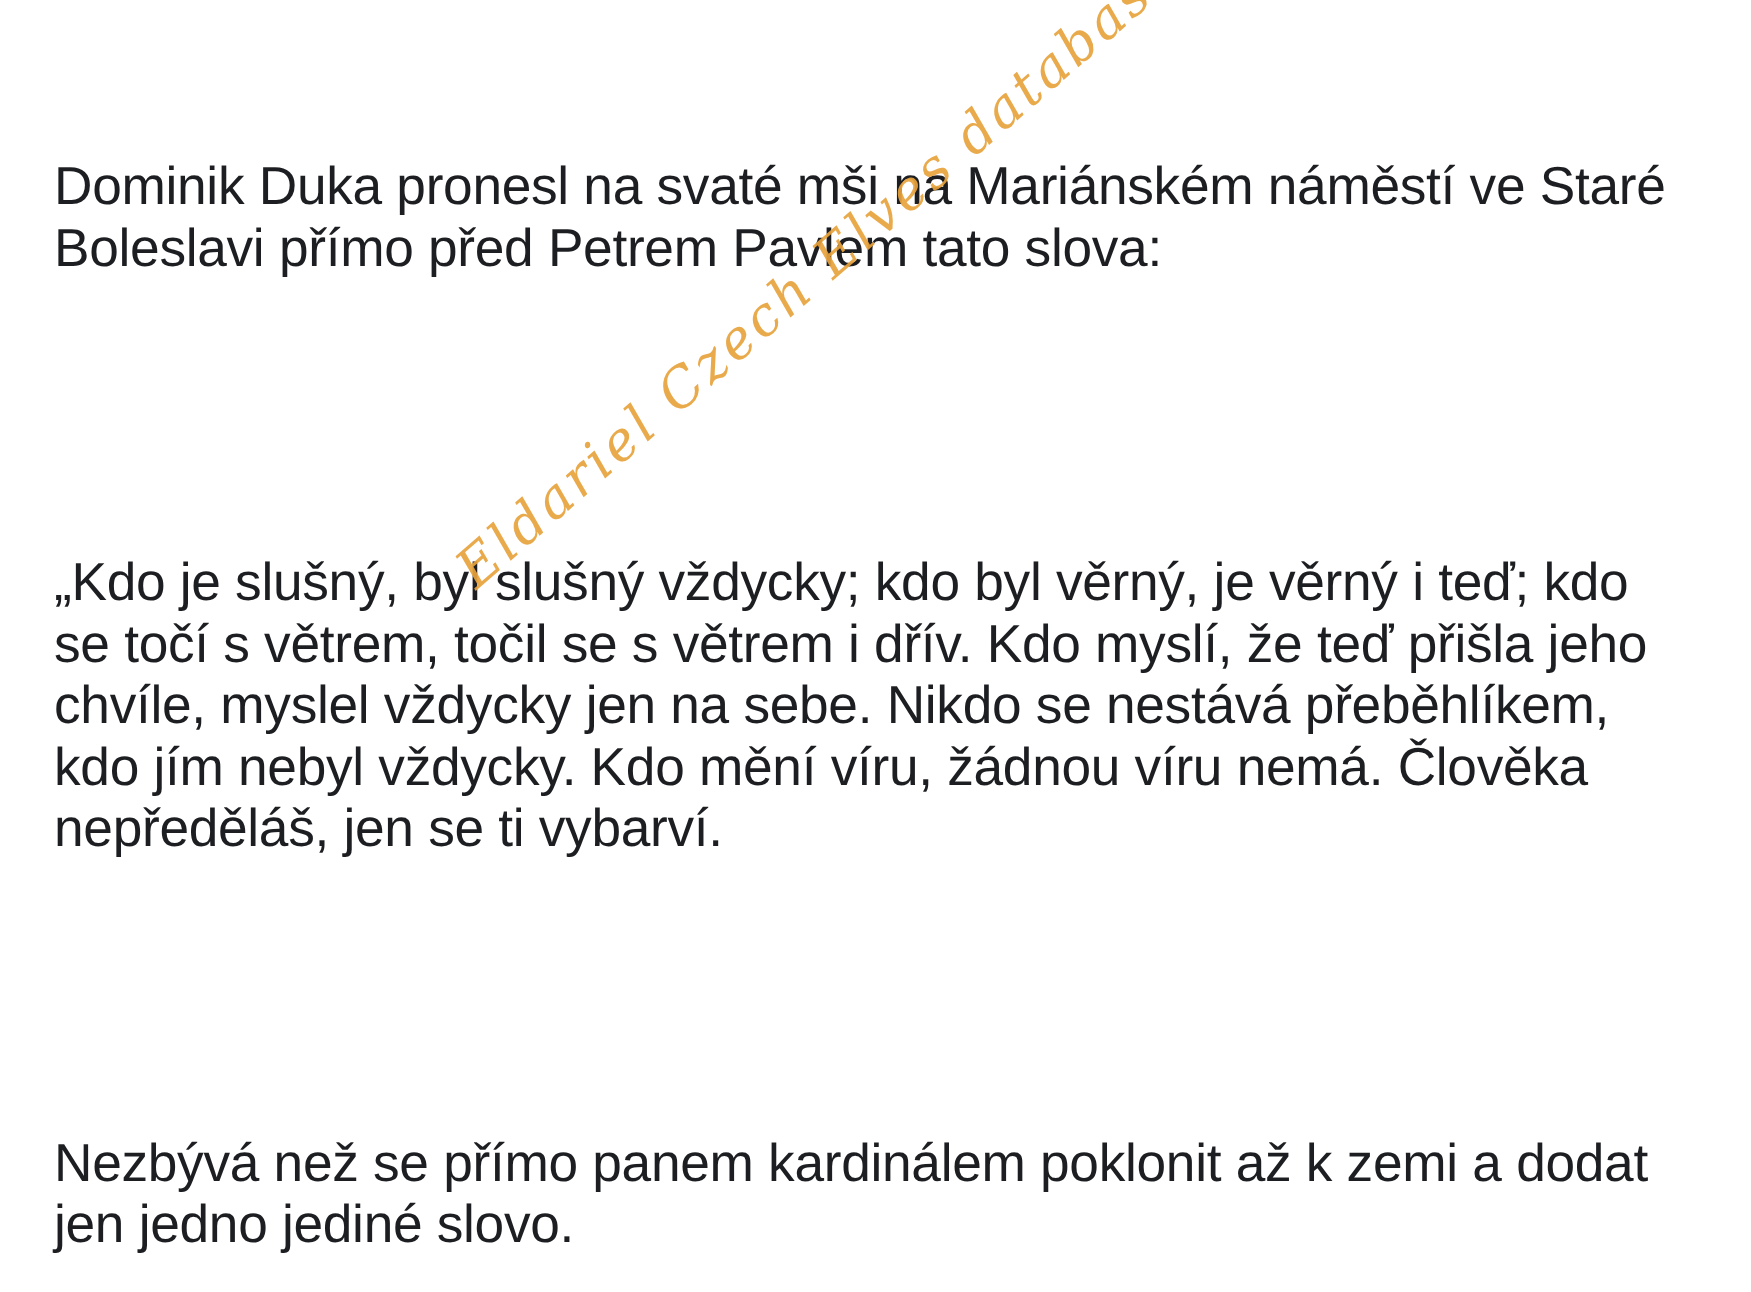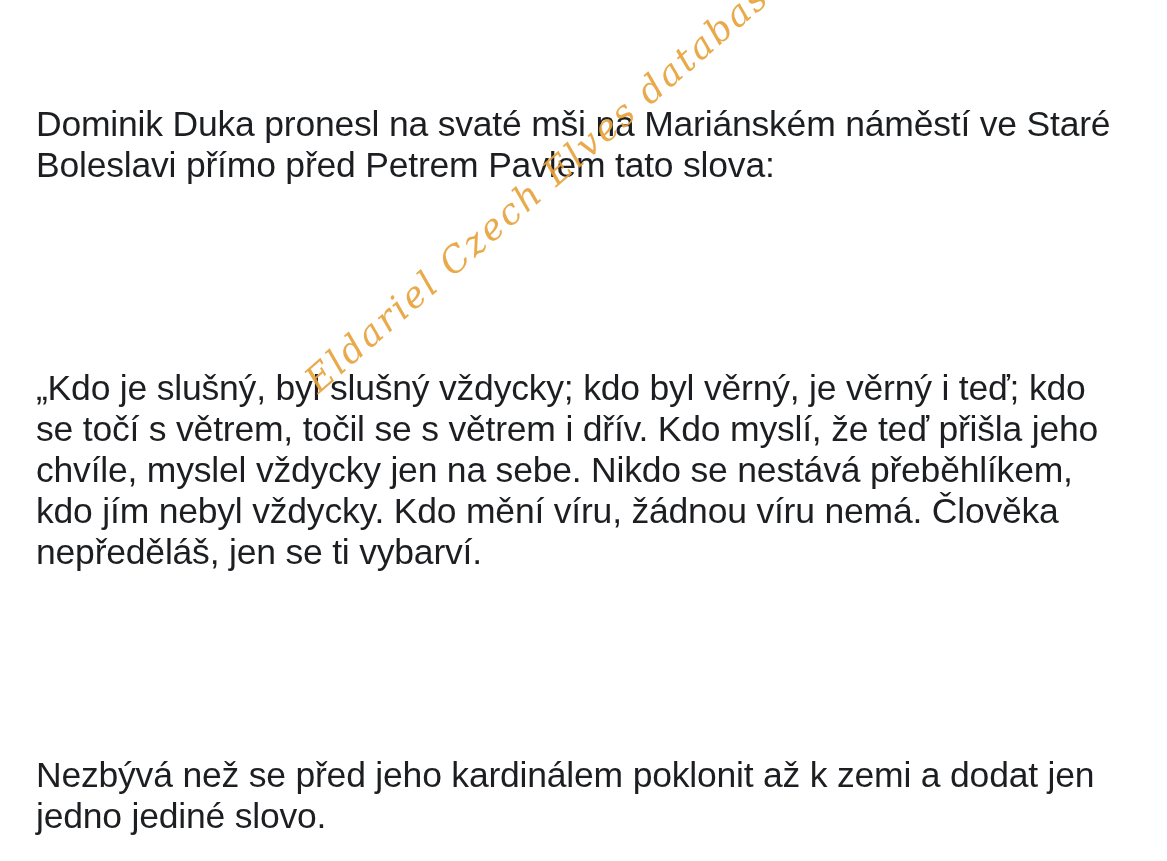--- a/index.html
+++ b/index.html
@@ -62,20 +62,20 @@
 </head>
 <body>
 
 <div id="page">
 
   <div class="post-text">
     <p class="para">Dominik Duka pronesl na svaté mši na Mariánském náměstí ve Staré Boleslavi přímo před Petrem Pavlem tato slova:</p>
     <span class="blank-line"></span>
     <p class="para">„Kdo je slušný, byl slušný vždycky; kdo byl věrný, je věrný i teď; kdo se točí s větrem, točil se s větrem i dřív. Kdo myslí, že teď přišla jeho chvíle, myslel vždycky jen na sebe. Nikdo se nestává přeběhlíkem, kdo jím nebyl vždycky. Kdo mění víru, žádnou víru nemá. Člověka nepředěláš, jen se ti vybarví.</p>
     <span class="blank-line"></span>
-    <p class="para">Nezbývá než se před jeho kardinálem poklonit až k zemi a dodat jen jedno jediné slovo.</p>
+    <p class="para">Nezbývá než se přímo panem kardinálem poklonit až k zemi a dodat jen jedno jediné slovo.</p>
     
     
   </div>
 
   <div class="watermark">Eldariel Czech Elves database</div>
 
 </div>
 
 </body></html>

